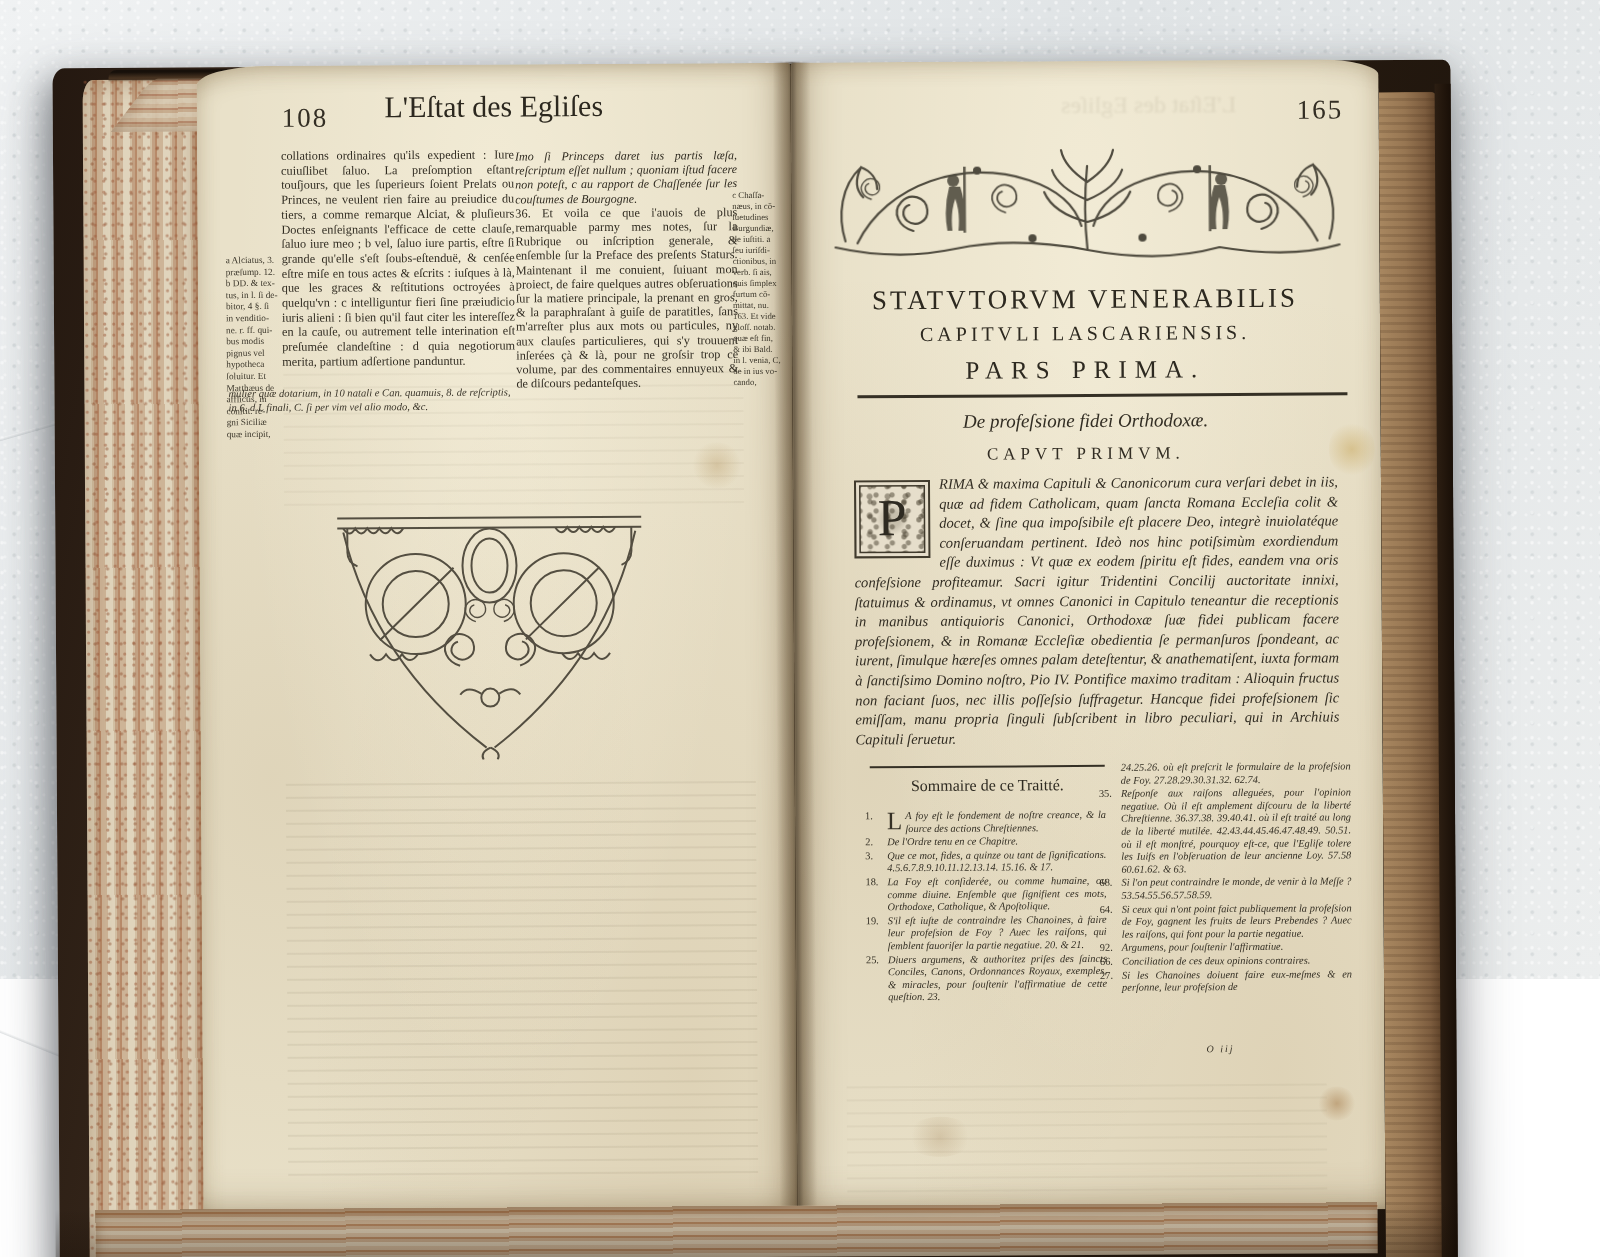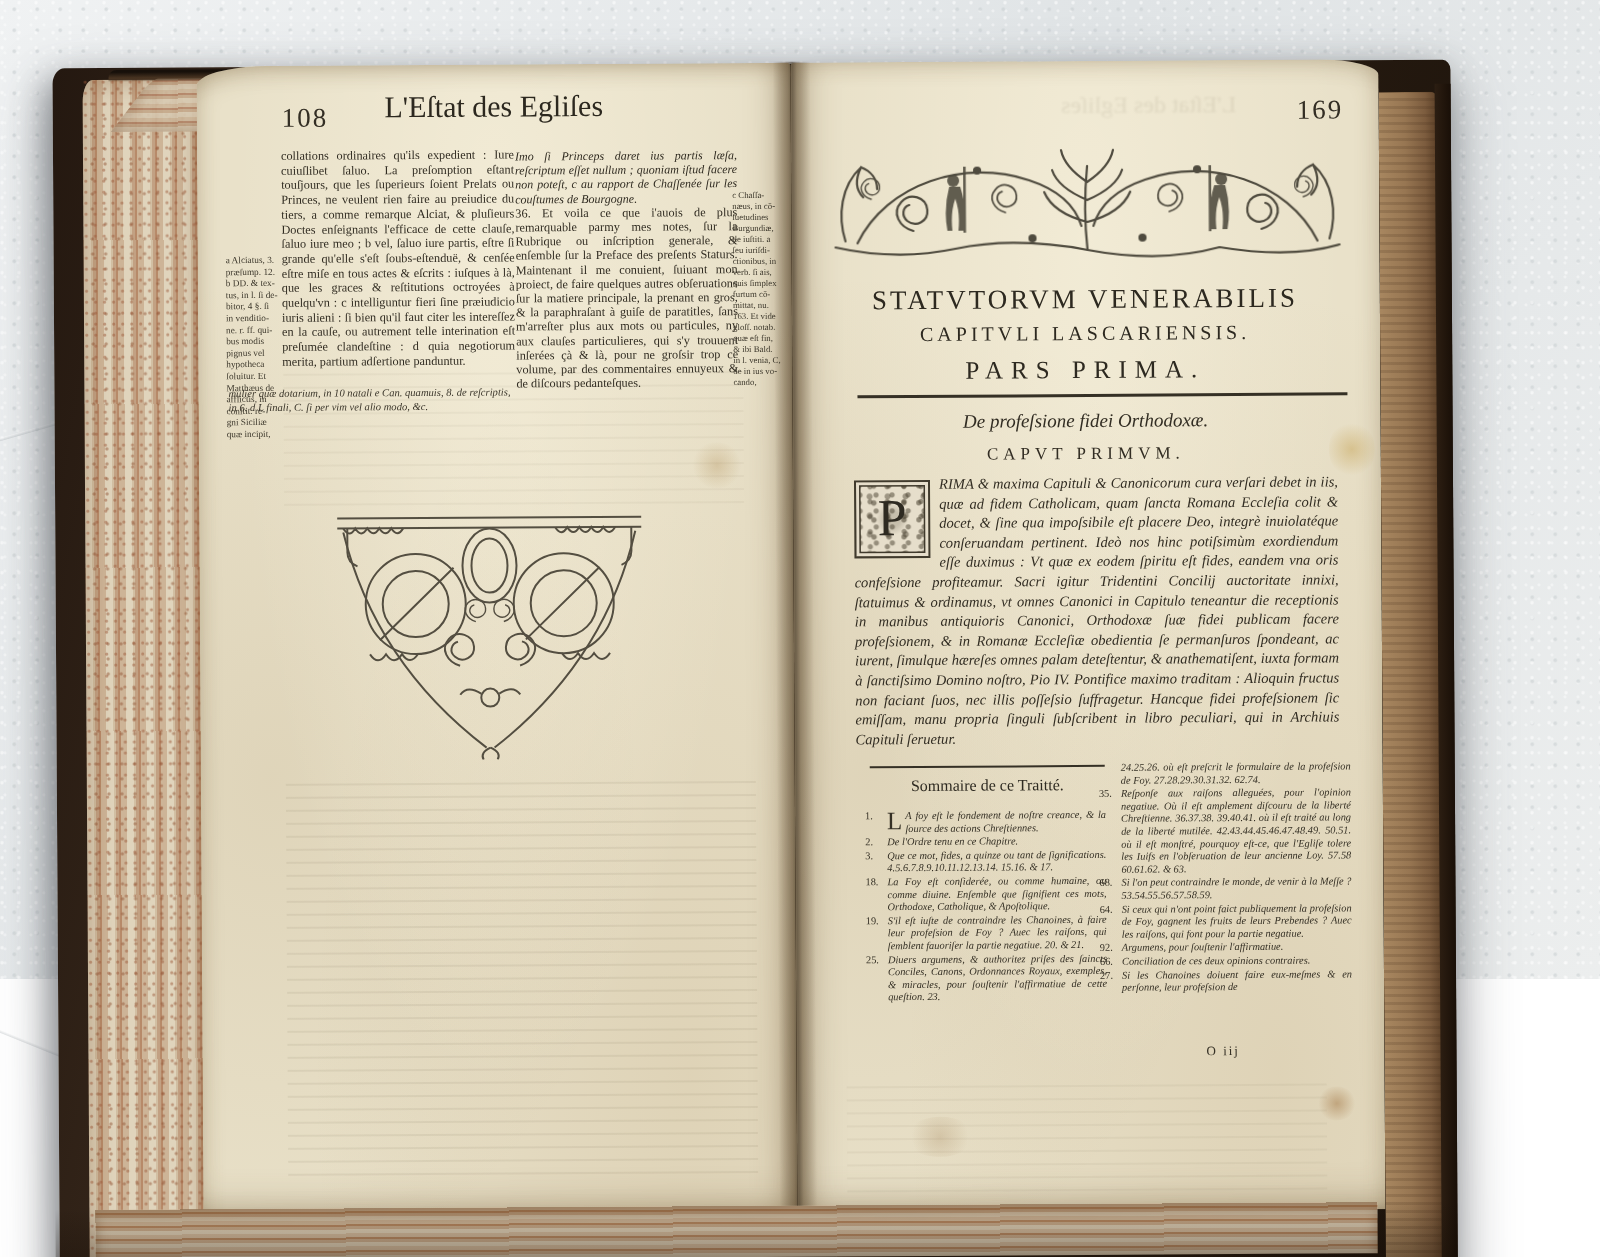--- a/index.html
+++ b/index.html
@@ -97,21 +97,21 @@
       radial-gradient(circle at 75% 75%, rgba(70,62,45,.45) 0 2.4px, transparent 3.6px),
       radial-gradient(circle at 50% 50%, rgba(70,62,45,.2) 0 8px, transparent 16px),
       #e6decb;
     background-size:15px 17px,17px 15px,16px 16px,18px 19px,100% 100%,100% 100%;
     font-style:normal;font-size:52px;line-height:72px;text-align:center;color:#2e2a21;}
   .som-head{font-size:16px;text-align:center;color:#2e2a21;}
   .som-col{font-size:10.4px;line-height:12.6px;font-style:italic;text-align:justify;color:#353025;}
   .som-entry{position:relative;padding-left:22px;margin:0 0 1px 0;}
   .som-num{position:absolute;left:0;top:0;font-style:normal;}
   .som-drop{float:left;font-style:normal;font-size:25px;line-height:21px;margin:0 3px 0 0;}
-  .signature{font-size:13px;letter-spacing:2px;color:#35302 5;color:#353025;}
+  .signature{font-size:10px;letter-spacing:2px;color:#35302 5;color:#353025;font-style:italic;}
   .showthrough{background:repeating-linear-gradient(0deg, rgba(95,85,60,.085) 0 2px, rgba(0,0,0,0) 2px 13px);
     filter:blur(.5px);}
   .spot{position:absolute;border-radius:50%;}
   .spot.s1{left:1278px;top:386px;width:46px;height:58px;
     background:radial-gradient(circle,rgba(190,150,60,.4),rgba(190,150,60,0) 70%);}
   .spot.s2{left:1262px;top:1052px;width:40px;height:34px;
     background:radial-gradient(circle,rgba(150,100,45,.42),rgba(150,100,45,0) 70%);}
   .spot.s3{left:640px;top:404px;width:52px;height:46px;
     background:radial-gradient(circle,rgba(160,120,55,.25),rgba(160,120,55,0) 70%);}
   .spot.s4{left:850px;top:1080px;width:70px;height:40px;
@@ -213,21 +213,21 @@
         <use href="#tp-sp" transform="translate(196,164) scale(-1,1)"></use>
         <use href="#tp-sp" transform="translate(152,120) scale(.7)"></use>
         <use href="#tp-sp" transform="translate(180,120) scale(-.7,.7)"></use>
         <circle cx="166" cy="196" r="9"></circle>
         <path d="M157,192 q-14,-9 -21,1 M175,192 q14,-9 21,1"></path>
         <path d="M166,246 q-11,5 -7,12 M166,246 q11,5 7,12"></path>
       </g>
     </svg>
 
     <div class="abs ghost-title" style="left:945px;top:56px;width:310px;">L'Eſtat des Egliſes</div>
-    <div class="abs pnum" style="left:1248px;top:60px;">169</div>
+    <div class="abs pnum" style="left:1248px;top:60px;">165</div>
 
     <svg class="ornament" style="left:778px;top:106px;" width="520" height="124" viewBox="0 0 520 124">
       <defs>
         <path id="hp-sp" d="M0,0 c-14,-4 -22,-18 -12,-29 c9,-10 25,-5 26,8 c1,11 -11,18 -20,11 c-6,-5 -5,-14 2,-16"></path>
         <g id="hp-sprig">
           <path d="M18,98 C10,72 14,42 34,24 M34,24 C28,36 28,46 36,54 M34,24 C44,28 50,36 50,46"></path>
         </g>
         <g id="hp-fig">
           <circle cx="0" cy="-46" r="6"></circle>
           <path d="M-4,-40 q-6,22 -2,44 l5,0 q-2,-18 3,-32 q5,14 3,32 l5,0 q4,-22 -3,-44 z"></path>

